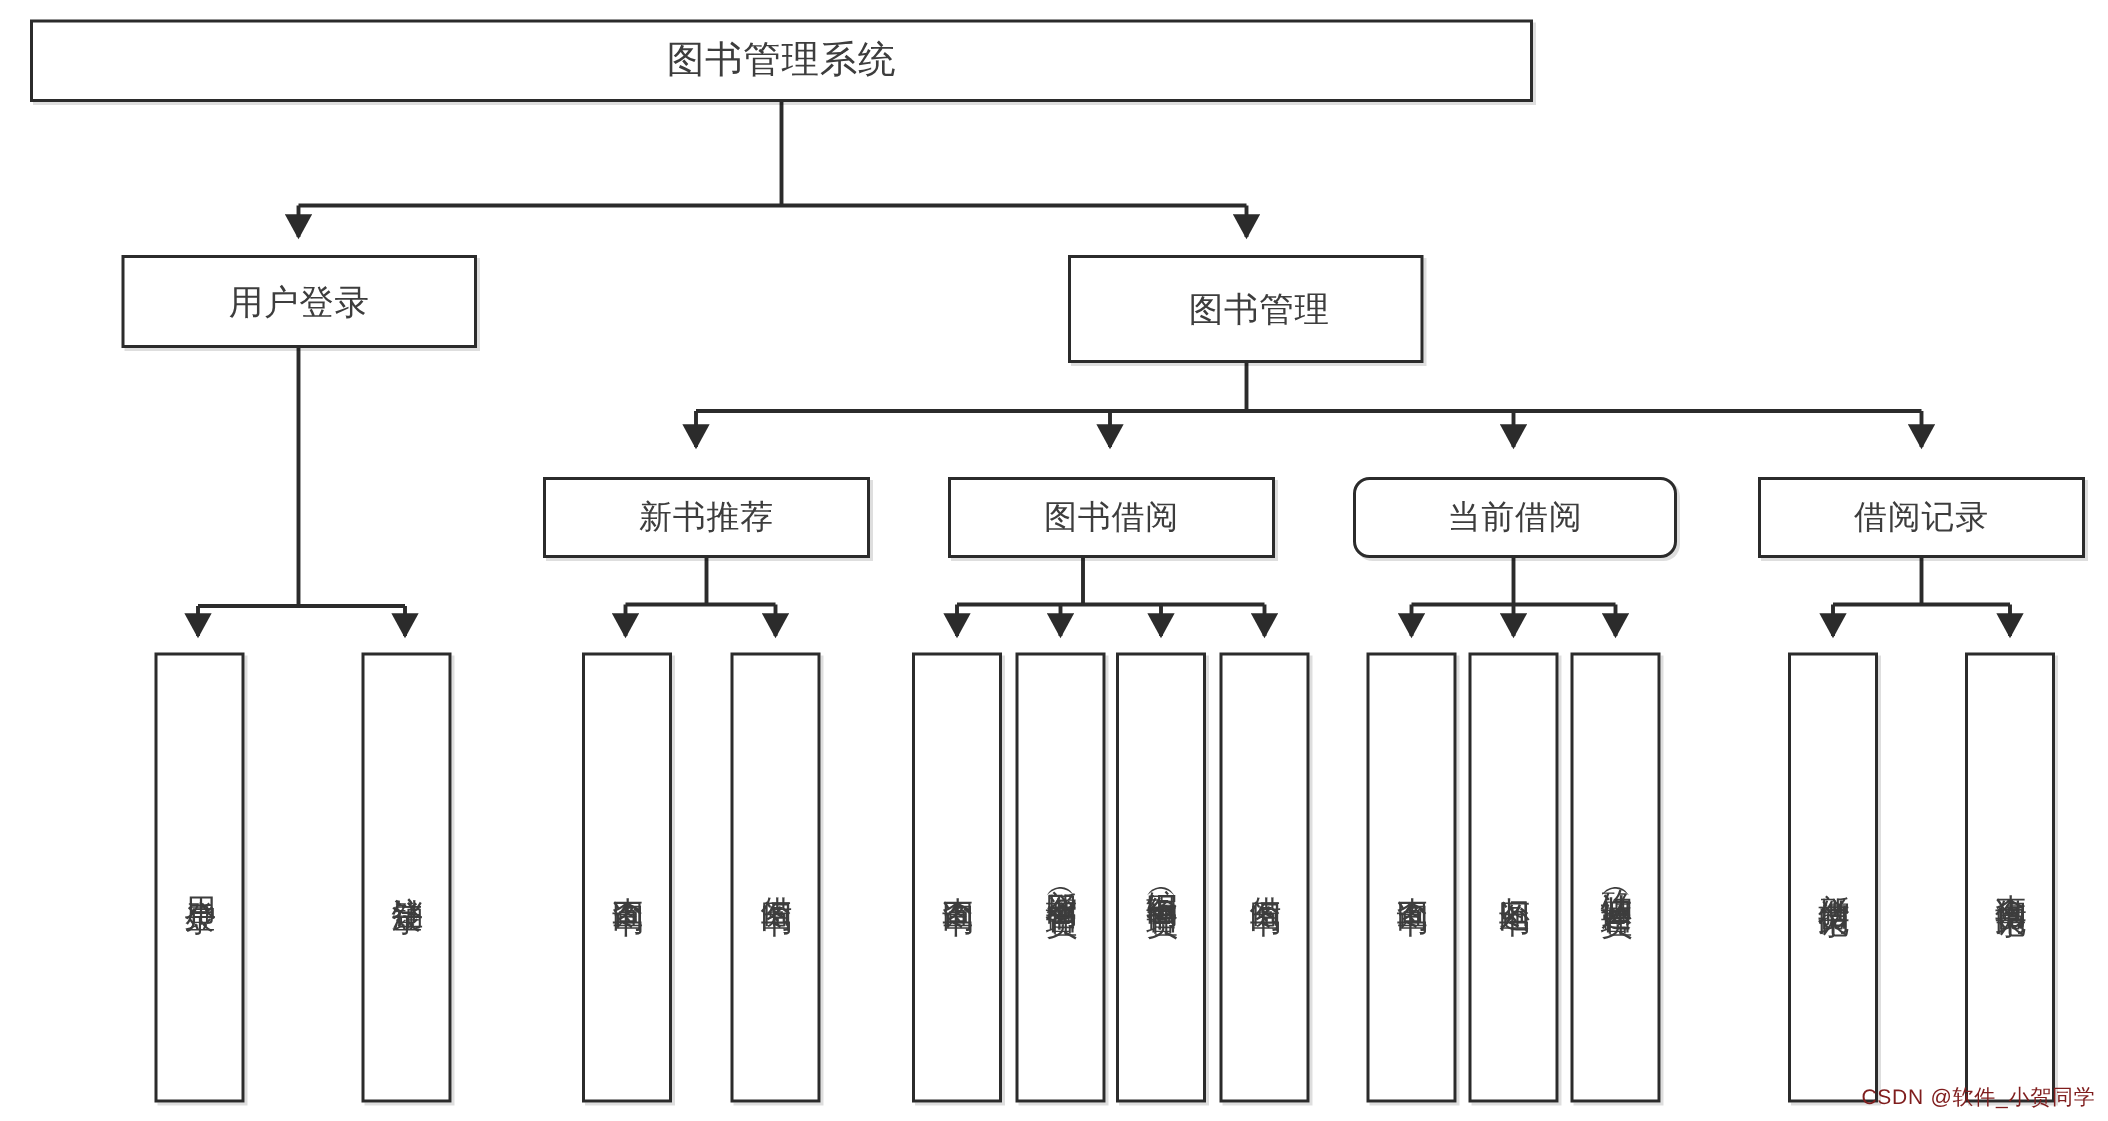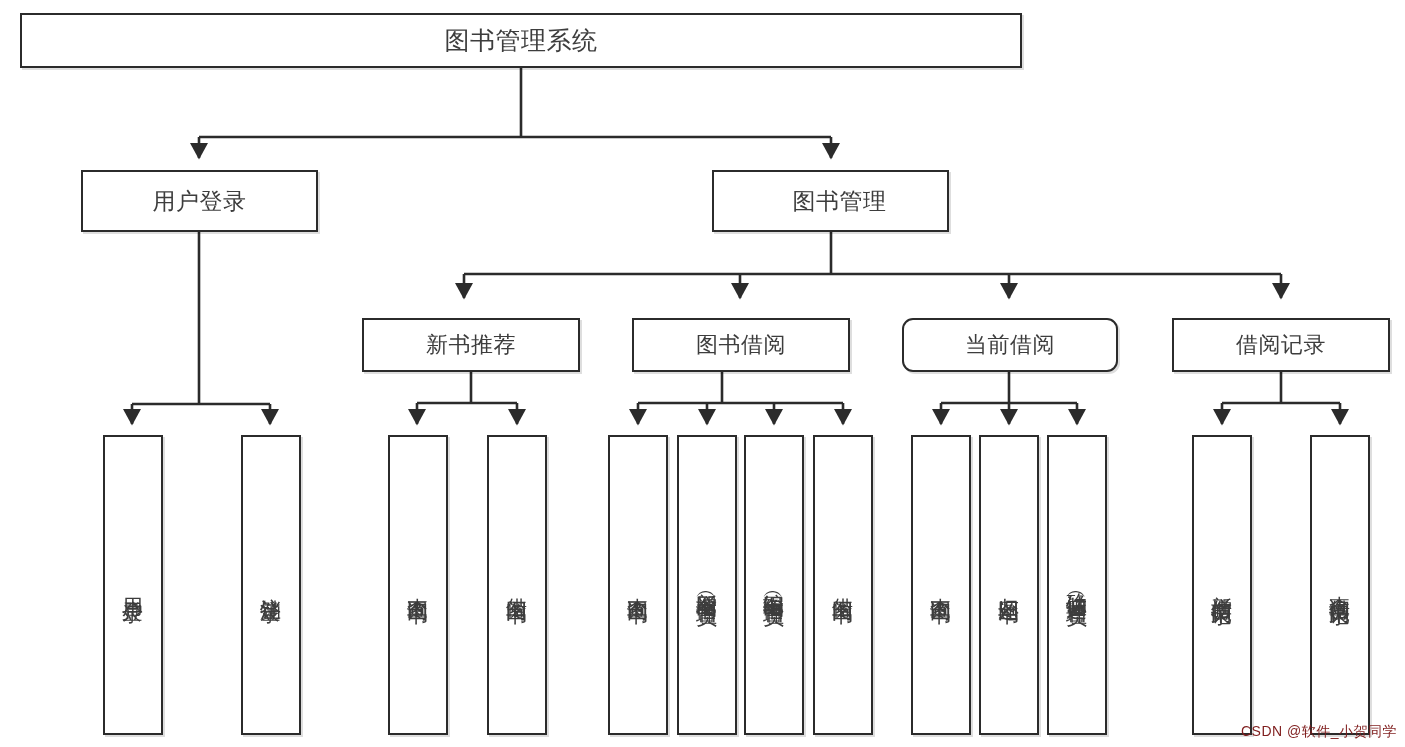--- a/index.html
+++ b/index.html
@@ -118,21 +118,21 @@
     </g>
   </svg>
 
   <div class="node node-root" style="left:20px; top:13px; width:1002px; height:55px;">
     <span class="lbl">图书管理系统</span>
   </div>
 
   <div class="node node-l2" style="left:81px; top:170px; width:237px; height:62px;">
     <span class="lbl">用户登录</span>
   </div>
-  <div class="node node-l2" style="left:712px; top:170px; width:237px; height:62px;padding-left:18px;">
+  <div class="node node-l2" style="left:712px; top:170px; width:237px; height:72px;padding-left:18px;">
     <span class="lbl">图书管理</span>
   </div>
 
   <div class="node node-l3" style="left:362px; top:318px; width:218px; height:54px;">
     <span class="lbl">新书推荐</span>
   </div>
   <div class="node node-l3" style="left:632px; top:318px; width:218px; height:54px;">
     <span class="lbl">图书借阅</span>
   </div>
   <div class="node node-l3" style="left:902px; top:318px; width:216px; height:54px;border-radius:11px;">

